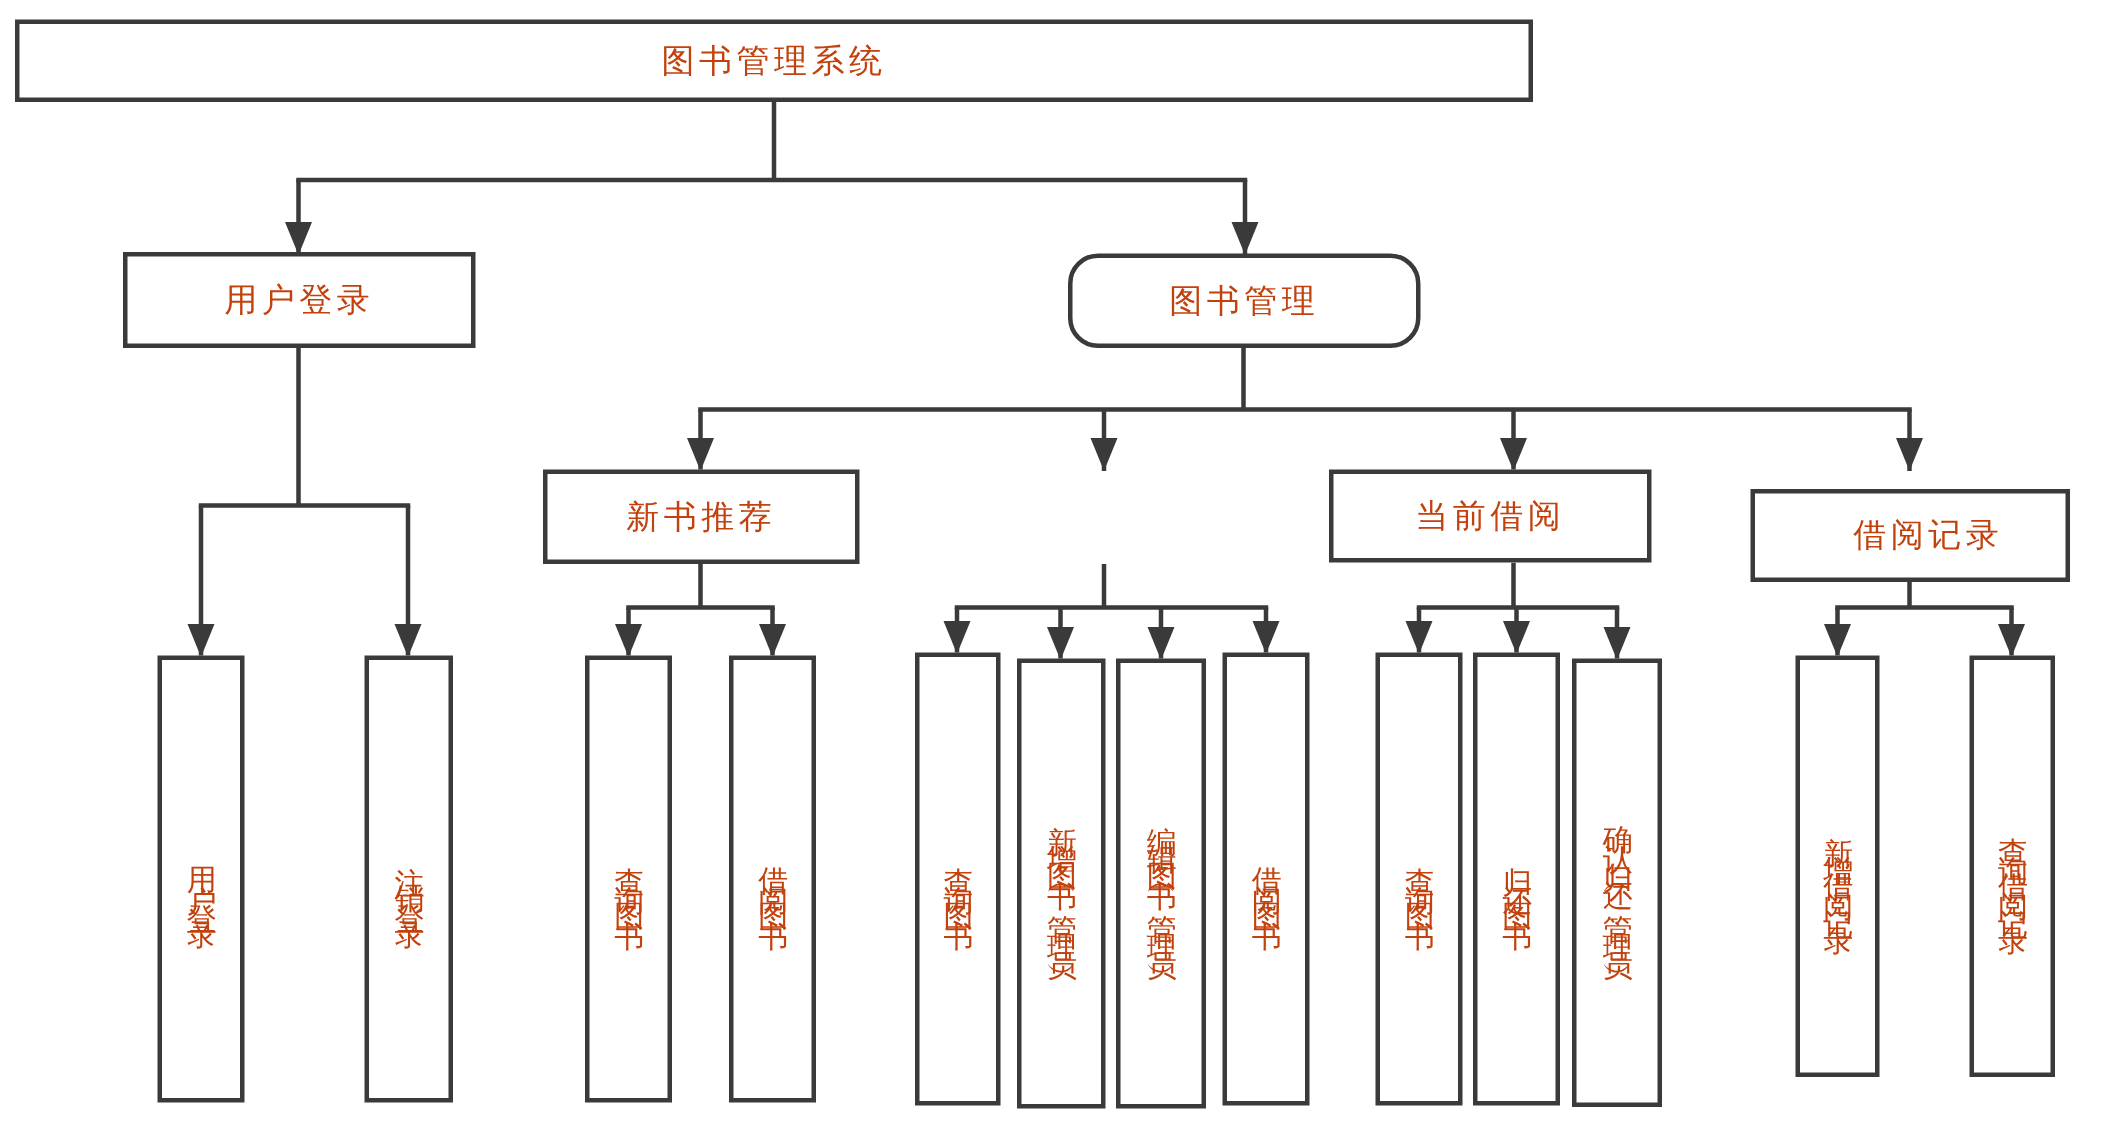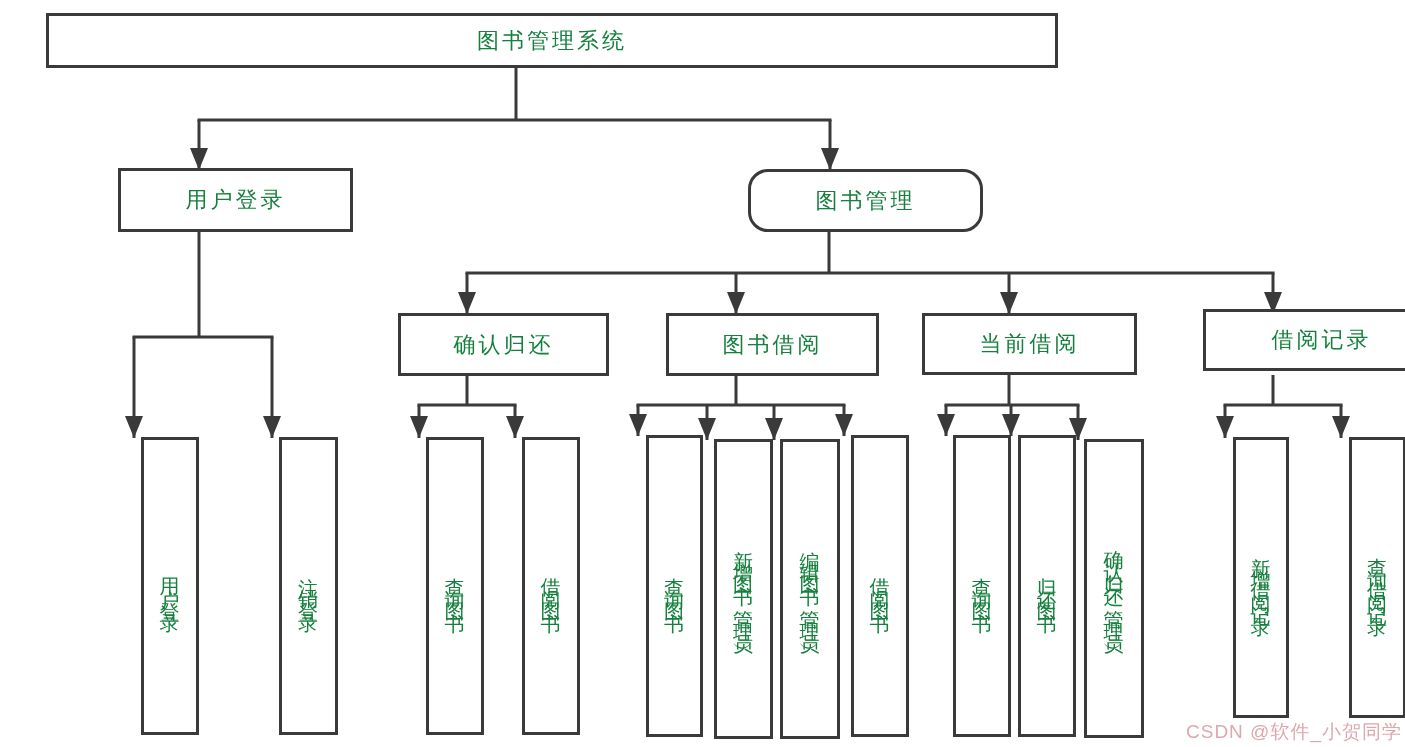--- a/index.html
+++ b/index.html
@@ -10,23 +10,22 @@
     font-family:"Liberation Sans","DejaVu Sans",sans-serif;
     overflow:hidden;
   }
   .wires{position:absolute;left:0;top:0;z-index:1;}
   .node{
     position:absolute;
     box-sizing:border-box;
     border:3px solid #3a3a3a;
     background:#fff;
     display:flex;align-items:center;justify-content:center;
-    color:#15803d;
+    color:#c2410c;
     z-index:2;
-    margin-left:36px;
   }
   .h{font-size:22px;letter-spacing:3px;white-space:nowrap;}
   .v{
     writing-mode:vertical-rl;
     text-orientation:mixed;
     font-size:20px;
     letter-spacing:12px;
     line-height:1;
   }
   .watermark{
@@ -79,38 +78,36 @@
     <path d="M1078 405 V440" fill="none" stroke="#3a3a3a" stroke-width="3" marker-end="url(#arr)"></path>
     <path d="M1225 405 V438" fill="none" stroke="#3a3a3a" stroke-width="3" marker-end="url(#arr)"></path>
     <path d="M1341 405 V438" fill="none" stroke="#3a3a3a" stroke-width="3" marker-end="url(#arr)"></path>
   </svg>
 
   <div class="node h" style="left:10px;top:13px;width:1012px;height:55px;">图书管理系统</div>
 
   <div class="node h" style="left:82px;top:168px;width:235px;height:64px;">用户登录</div>
   <div class="node h" style="left:712px;top:169px;width:235px;height:63px;border-radius:20px;">图书管理</div>
 
-  <div class="node h" style="left:362px;top:313px;width:211px;height:63px;">确认归还</div>
-  <div class="node h" style="left:630px;top:313px;width:213px;height:63px;">图书借阅</div>
+  <div class="node h" style="left:362px;top:313px;width:211px;height:63px;">新书推荐</div>
   <div class="node h" style="left:886px;top:313px;width:215px;height:62px;">当前借阅</div>
-  <div class="node h" style="left:1167px;top:309px;width:213px;height:62px;padding-left:24px;">借阅记录</div>
+  <div class="node h" style="left:1167px;top:326px;width:213px;height:62px;padding-left:24px;">借阅记录</div>
 
   <div class="node v" style="left:105px;top:437px;width:58px;height:298px;">用户登录</div>
   <div class="node v" style="left:243px;top:437px;width:59px;height:298px;">注销登录</div>
 
   <div class="node v" style="left:390px;top:437px;width:58px;height:298px;">查询图书</div>
   <div class="node v" style="left:486px;top:437px;width:58px;height:298px;">借阅图书</div>
 
   <div class="node v" style="left:610px;top:435px;width:57px;height:302px;">查询图书</div>
   <div class="node v" style="left:678px;top:439px;width:59px;height:300px;">新增图书（管理员）</div>
   <div class="node v" style="left:744px;top:439px;width:60px;height:300px;">编辑图书（管理员）</div>
   <div class="node v" style="left:815px;top:435px;width:58px;height:302px;">借阅图书</div>
 
   <div class="node v" style="left:917px;top:435px;width:58px;height:302px;">查询图书</div>
   <div class="node v" style="left:982px;top:435px;width:58px;height:302px;">归还图书</div>
   <div class="node v" style="left:1048px;top:439px;width:60px;height:299px;">确认归还（管理员）</div>
 
   <div class="node v" style="left:1197px;top:437px;width:56px;height:281px;">新增借阅记录</div>
   <div class="node v" style="left:1313px;top:437px;width:57px;height:281px;">查询借阅记录</div>
 
-  <div class="watermark">CSDN @软件_小贺同学</div>
 
 </div>
 
 </body></html>

